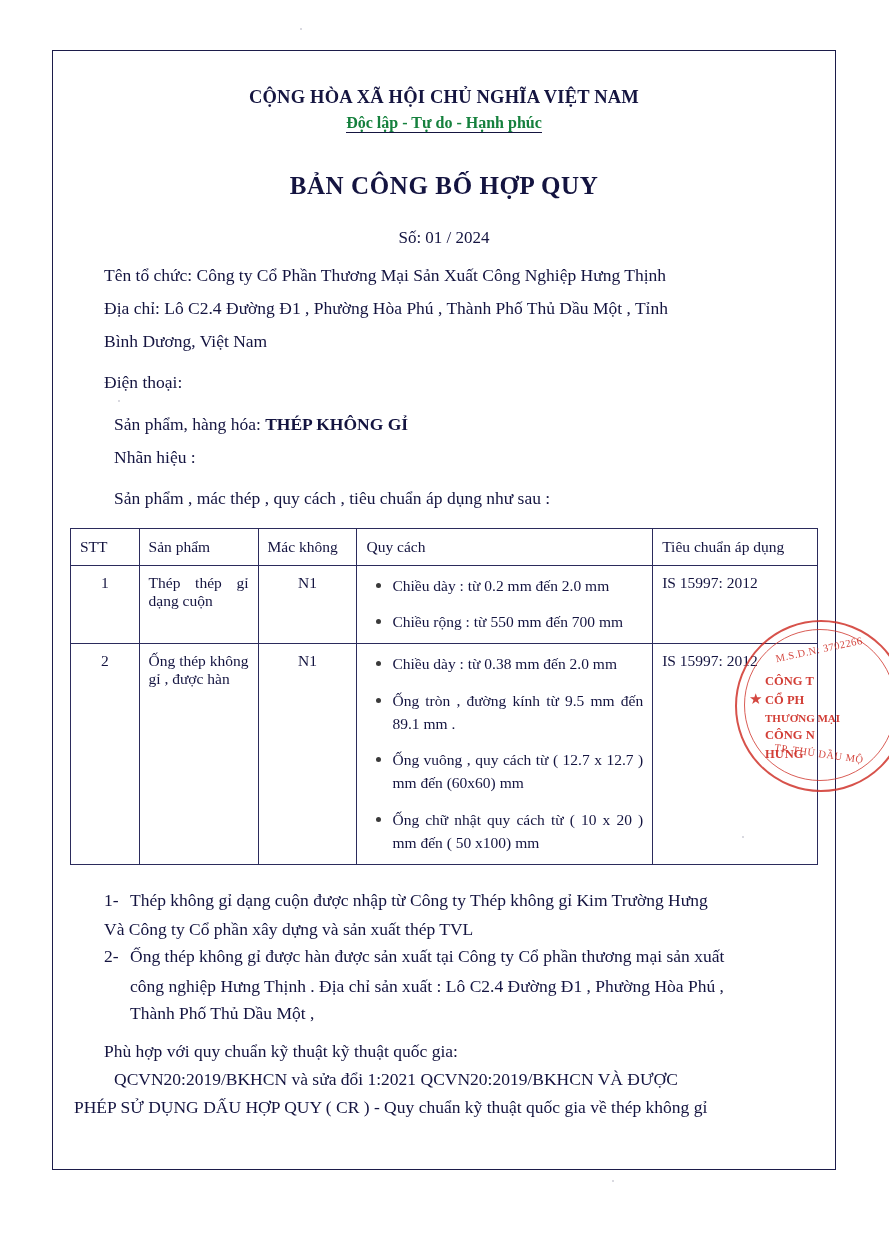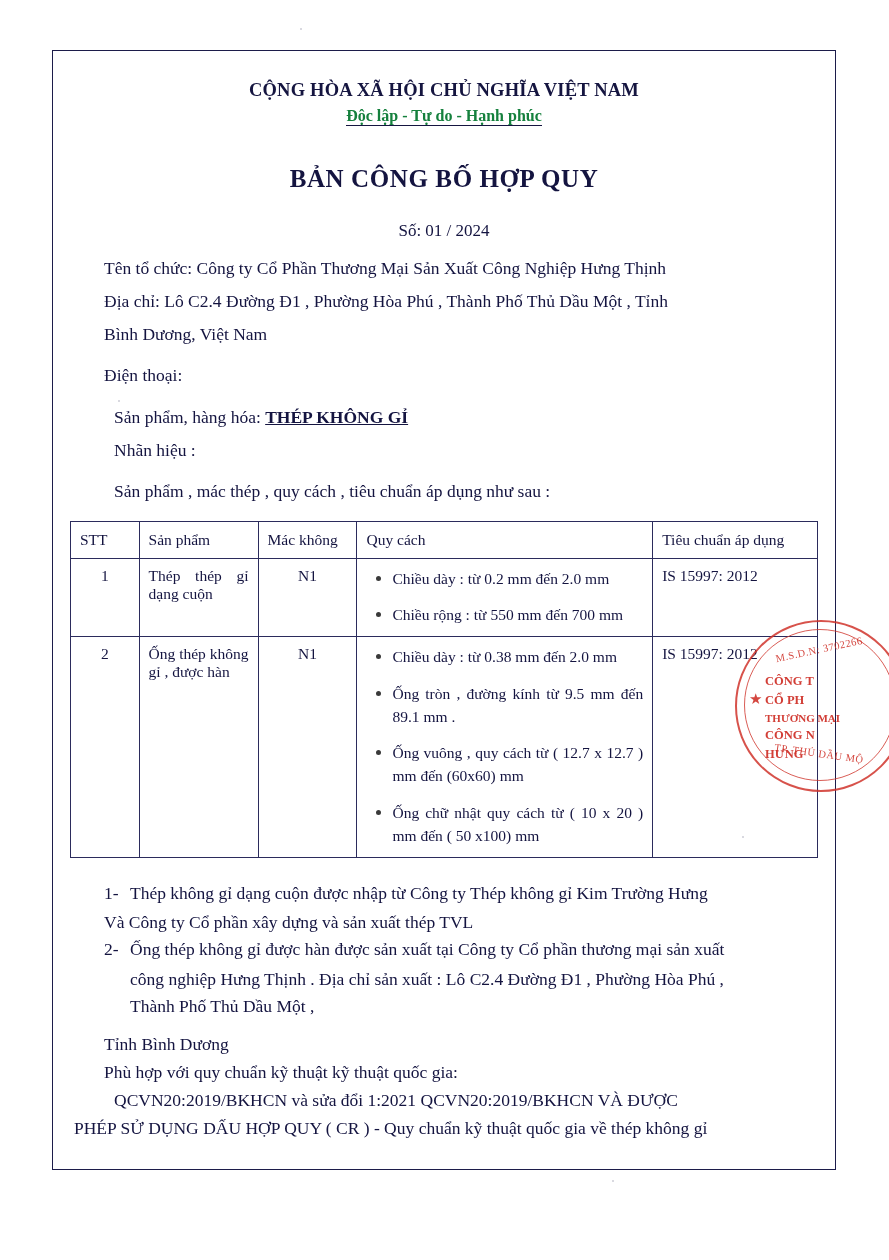--- a/index.html
+++ b/index.html
@@ -27,21 +27,21 @@
     left: 52px;
     top: 50px;
     width: 784px;
     height: 1120px;
     border: 1.5px solid #1c1c4a;
     box-sizing: border-box;
   }
   .content {
     position: absolute;
     left: 70px;
-    top: 70px;
+    top: 77px;
     width: 748px;
     box-sizing: border-box;
   }
   .center { text-align: center; }
   .nation {
     font-size: 18.5px;
     font-weight: bold;
     letter-spacing: 0.2px;
     color: #151540;
     margin-top: 10px;
@@ -70,21 +70,21 @@
   }
   .para {
     font-size: 17.5px;
     color: #141440;
     line-height: 1.55;
     margin-top: 14px;
     padding-left: 34px;
   }
   .para.tight { margin-top: 6px; }
   .para.ind { padding-left: 44px; }
-  .para b { font-weight: bold; text-decoration: underline; }
+  .para b { font-weight: bold; }
   table.spec {
     border-collapse: collapse;
     width: 748px;
     margin-top: 16px;
     margin-left: 0px;
     font-size: 15.5px;
     color: #141440;
   }
   table.spec th, table.spec td {
     border: 1px solid #2b2b5c;
@@ -299,21 +299,20 @@
 
       <div class="note-row">
         <span class="note-num">2-</span>
         <span class="note-text">Ống thép không gỉ được hàn được sản xuất tại Công ty Cổ phần thương mại sản xuất</span>
       </div>
       <div class="note-cont2">công nghiệp Hưng Thịnh . Địa chỉ sản xuất : Lô C2.4 Đường Đ1 , Phường Hòa Phú ,</div>
       <div class="note-cont2">Thành Phố Thủ Dầu Một ,</div>
     </div>
 
     <div class="tail">
-      <div class="l1">Tỉnh Bình Dương</div>
       <div class="l1">Phù hợp với quy chuẩn kỹ thuật kỹ thuật quốc gia:</div>
       <div class="l2">QCVN20:2019/BKHCN và sửa đổi 1:2021  QCVN20:2019/BKHCN VÀ ĐƯỢC</div>
       <div class="l3">PHÉP SỬ DỤNG DẤU HỢP QUY ( CR ) -  Quy chuẩn kỹ thuật quốc gia về thép không gỉ</div>
     </div>
 
   </div>
 
   <div class="stamp">
     <div class="ring"></div>
     <div class="ring2"></div>

